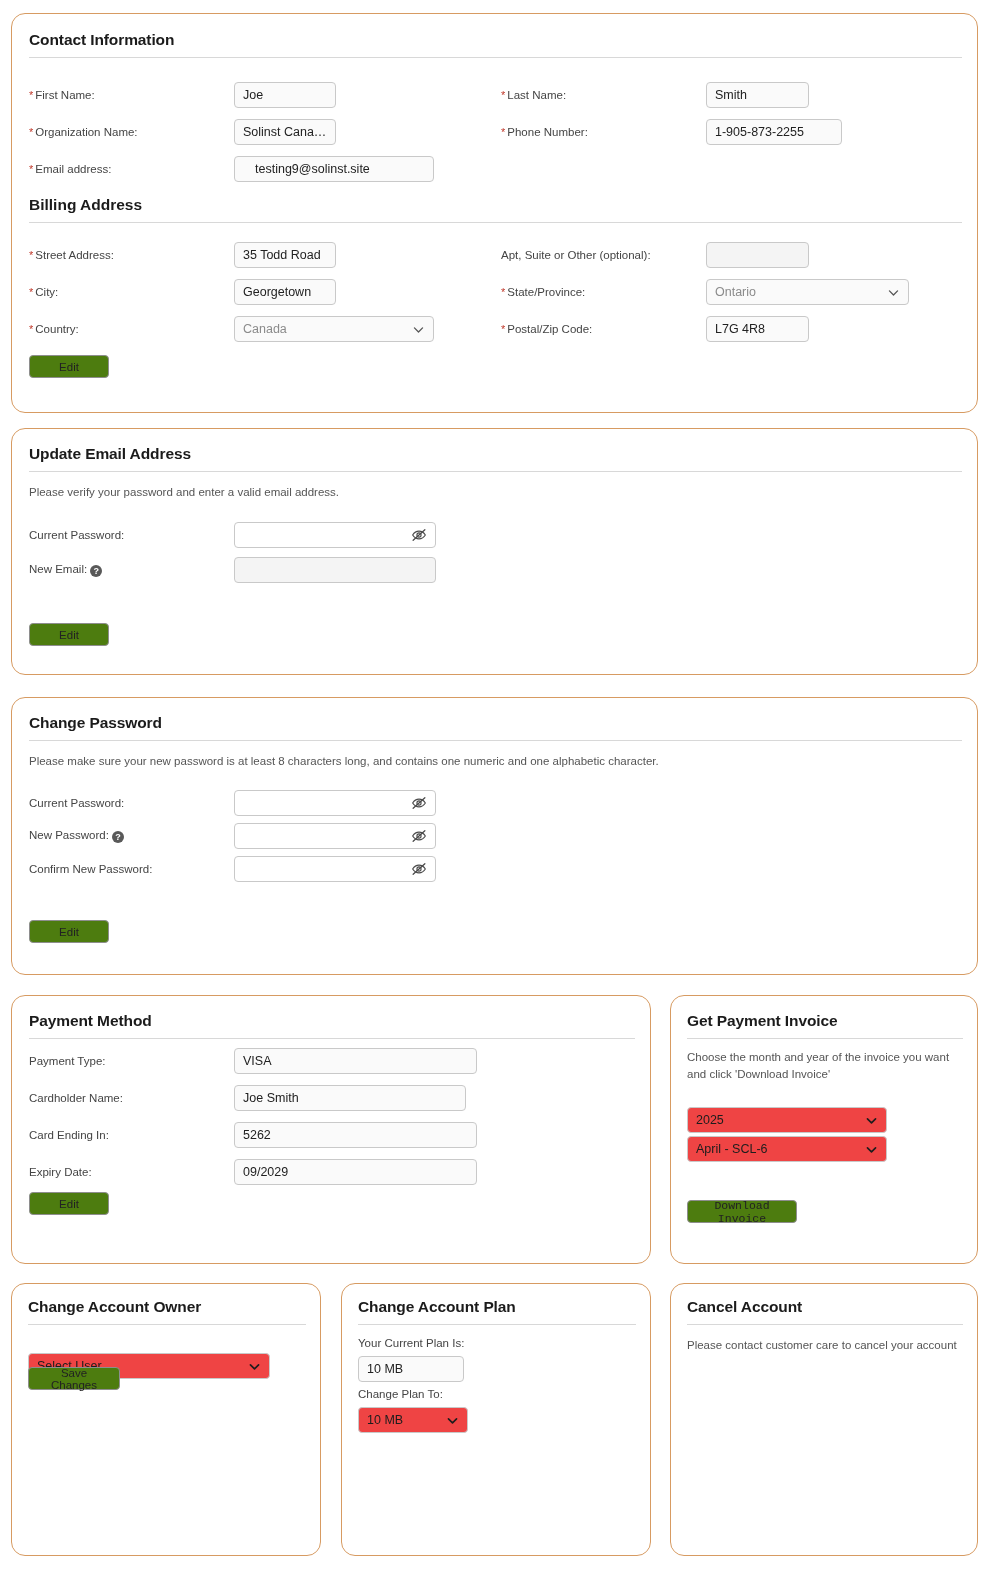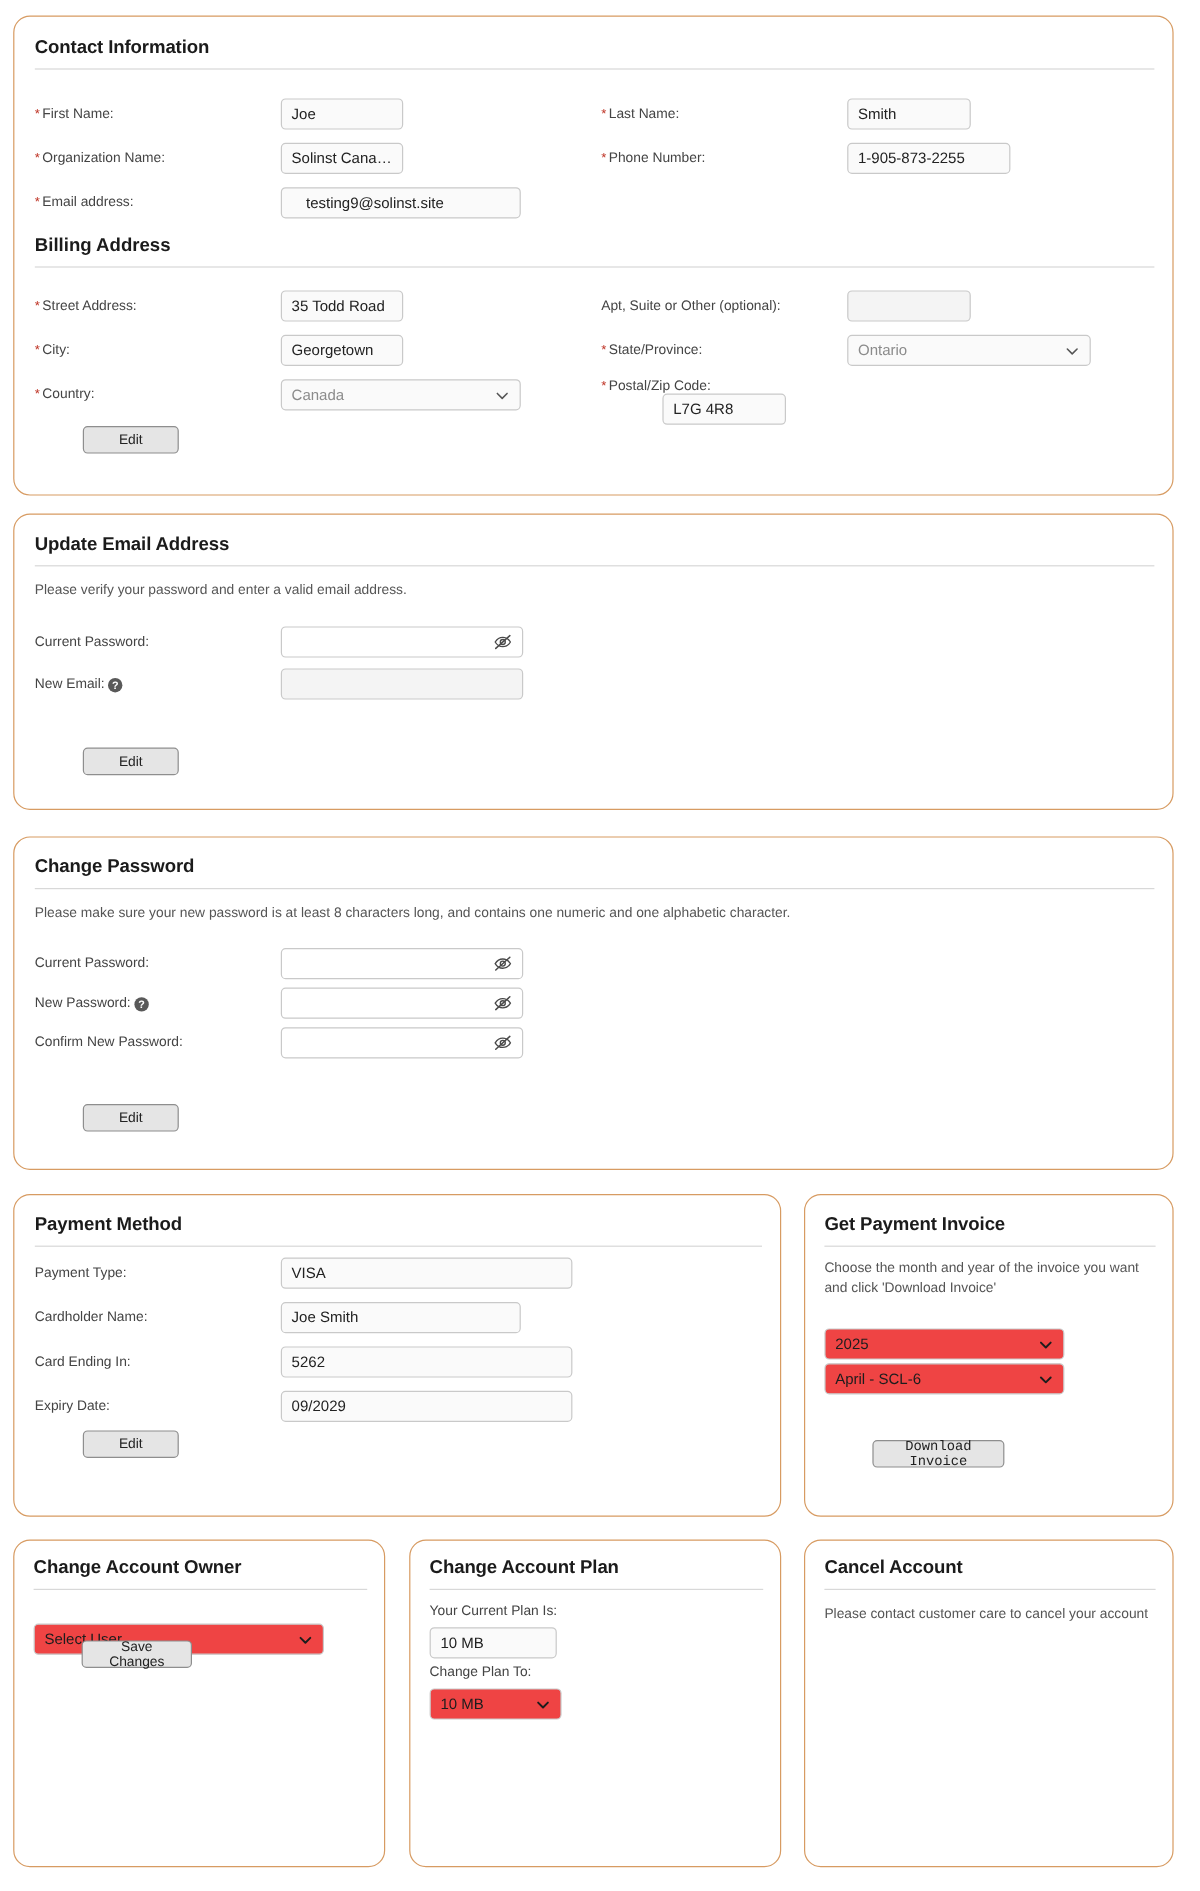--- a/index.html
+++ b/index.html
@@ -88,33 +88,32 @@
     height: 26px;
   }
   .eye {
     position: absolute;
     right: 8px; top: 50%;
     transform: translateY(-50%);
     width: 16px; height: 16px;
   }
 
   .btn {
-    background: #e5e5e5;
+    background: #4d7c0f;
     border: 1px solid #8e8e8e;
     border-radius: 4px;
     font-size: 11.5px;
     color: #222222;
     font-family: "Liberation Sans", sans-serif;
     display: inline-flex;
     align-items: center;
     justify-content: center;
     height: 23px;
     padding: 0 10px;
     cursor: pointer;
-    margin-left: 40px;
   }
 
   .qmark {
     display: inline-block;
     width: 12px; height: 12px;
     border-radius: 50%;
     background: #595959;
     color: #ffffff;
     font-size: 9px;
     font-weight: bold;
@@ -194,21 +193,21 @@
   <div class="row" style="left:17px; top:302px;">
     <span class="label" style="width:205px;"><span class="star">*</span><span>Country:</span></span>
     <span class="sel" style="width:200px;">
       <span>Canada</span>
       <svg class="chev" viewBox="0 0 16 16">
           <path d="M3 6l5 5 5-5" fill="none" stroke="#555" stroke-width="1.6" stroke-linecap="round" stroke-linejoin="round"></path>
         </svg>
     </span>
   </div>
 
-  <div class="row" style="left:489px; top:302px;flex-direction:column;">
+  <div class="row" style="left:489px; top:302px;">
     <span class="label" style="width:205px;"><span class="star">*</span><span>Postal/Zip Code:</span></span>
     <span class="fld" style="width:103px;">L7G 4R8</span>
   </div>
 
   <button class="btn" style="position:absolute; left:17px; top:341px; width:80px;">Edit</button>
 </div>
 
 <div class="card" style="left:11px; top:428px; width:967px; height:247px;">
 
   <div style="position:absolute; left:17px; top:16px; width:933px;">
@@ -289,21 +288,21 @@
     <div class="rule"></div>
   </div>
 
   <div class="row" style="left:17px; top:52px;">
     <span class="label" style="width:205px;">Payment Type:</span>
     <span class="fld" style="width:243px;">VISA</span>
   </div>
 
   <div class="row" style="left:17px; top:89px;">
     <span class="label" style="width:205px;">Cardholder Name:</span>
-    <span class="fld" style="width:200px;">Joe Smith</span>
+    <span class="fld" style="width:232px;">Joe Smith</span>
   </div>
 
   <div class="row" style="left:17px; top:126px;">
     <span class="label" style="width:205px;">Card Ending In:</span>
     <span class="fld" style="width:243px;">5262</span>
   </div>
 
   <div class="row" style="left:17px; top:163px;">
     <span class="label" style="width:205px;">Expiry Date:</span>
     <span class="fld" style="width:243px;">09/2029</span>

